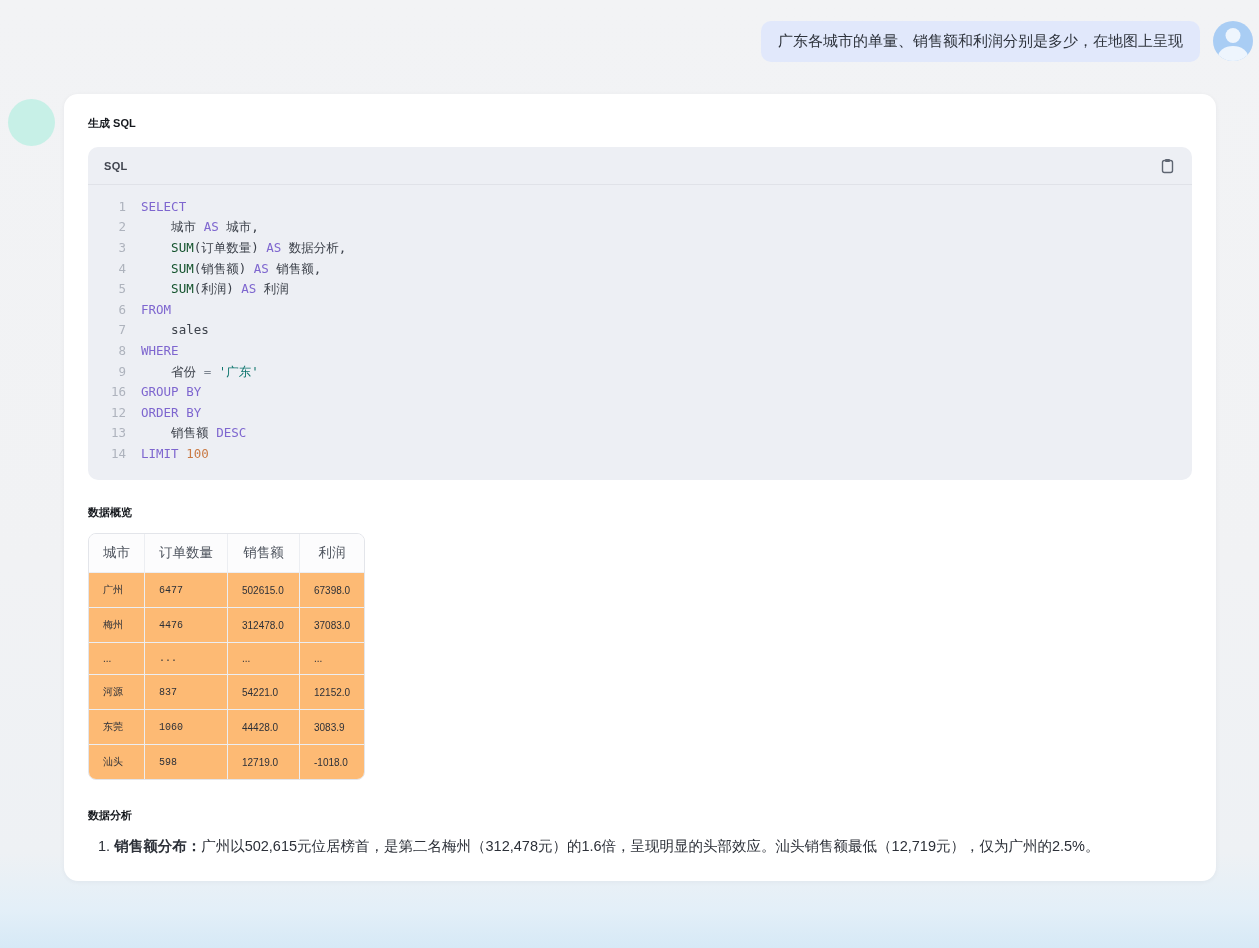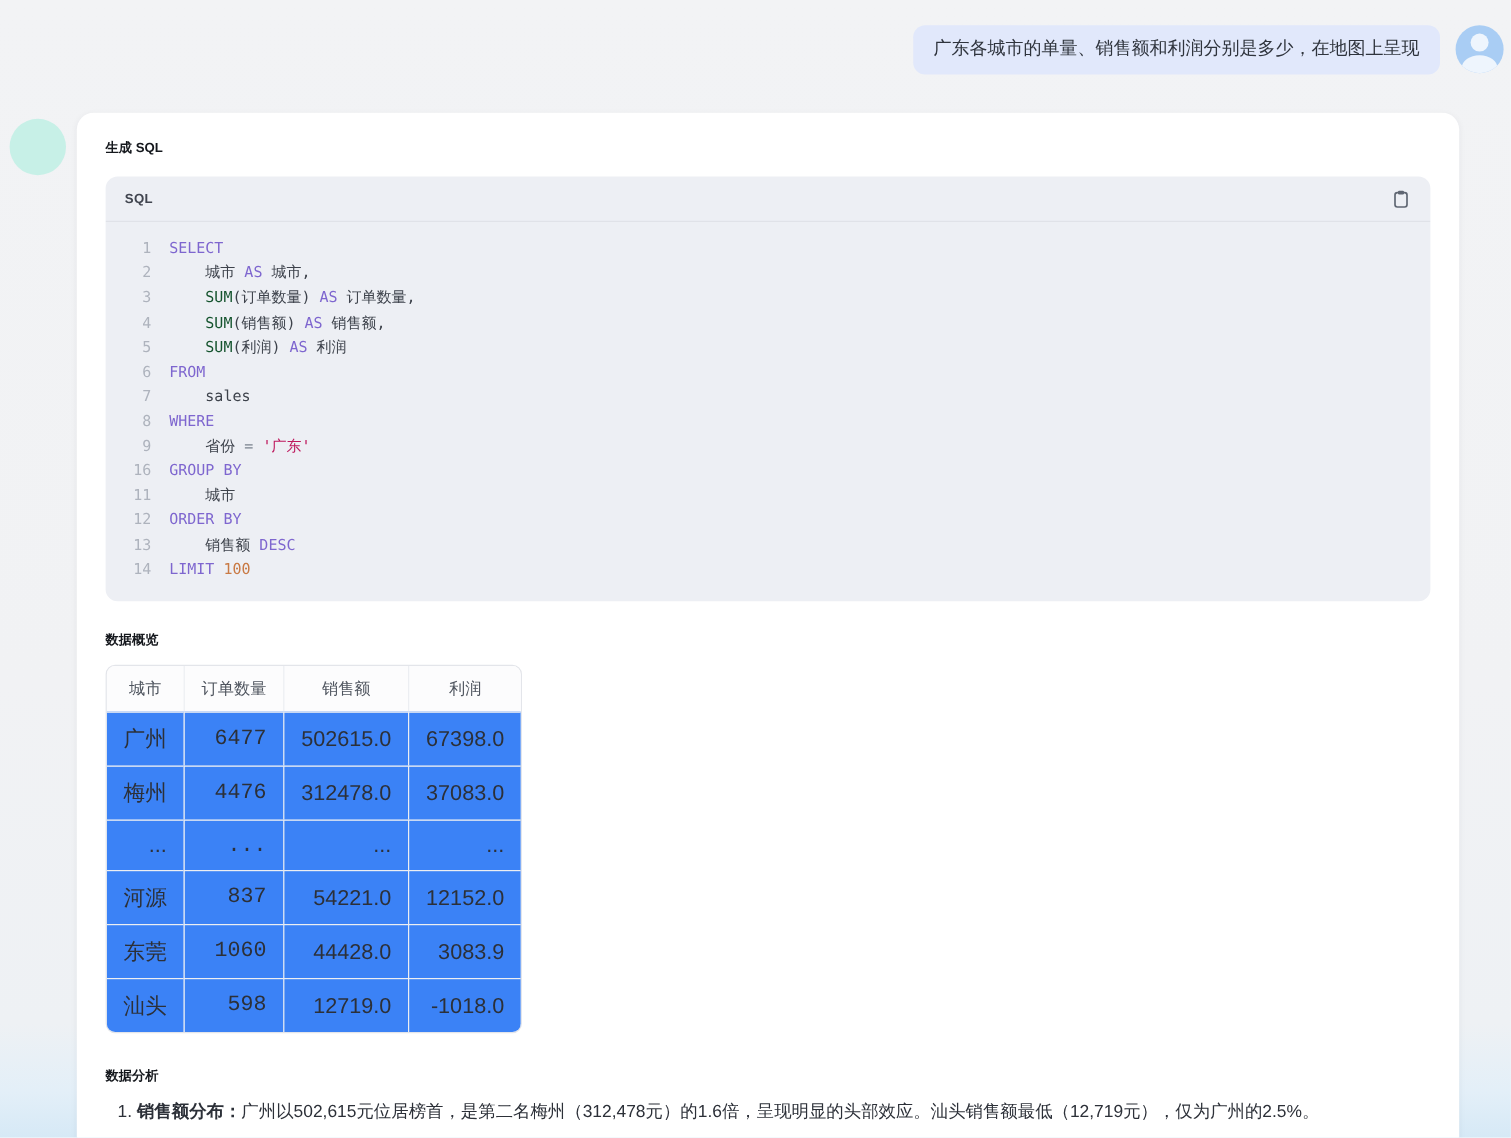--- a/index.html
+++ b/index.html
@@ -42,34 +42,34 @@
     padding:10px 16px 9px 16px; border-bottom:1px solid #e0e2e8;
   }
   .sql-lang { font-size:11px; font-weight:bold; color:#41454f; letter-spacing:0.3px; }
   .copy-btn { background:none; border:none; cursor:pointer; display:flex; padding:1px; }
   .sql-code { padding:12px 16px 16px 12px; font-family:"DejaVu Sans Mono","Liberation Mono",monospace; font-size:12.5px; }
   .code-line { display:flex; line-height:20.6px; white-space:pre; }
   .line-num { width:26px; text-align:right; color:#aeb3bd; flex:0 0 auto; margin-right:15px; user-select:none; }
   .tok-plain { color:#3d424b; }
   .tok-kw   { color:#7e66cf; }
   .tok-fn   { color:#14532d; }
-  .tok-str  { color:#be185d; }
+  .tok-str  { color:#0f766e; }
   .tok-num  { color:#c97a45; }
   .tok-op   { color:#7d8590; }
 
   
   .table-section-title { margin-top:25px; }
   .data-table { margin-top:13px; border-collapse:separate; border-spacing:0; border:1px solid #e3e5ea; border-radius:8px; overflow:hidden; }
   .data-table th {
     font-size:13.5px; font-weight:normal; color:#4e545e; text-align:center;
     padding:10px 14px; background:#fcfcfd;
   }
   .data-table td {
-    font-size:18px; color:#2c3038; text-align:right;
-    padding:10px 14px; border-top:1px solid #eceef2; background:#3b82f6;
+    font-size:10px; color:#2c3038; text-align:left;
+    padding:10px 14px; border-top:1px solid #eceef2; background:#fdba74;
   }
   .data-table th + th, .data-table td + td { border-left:1px solid #eceef2; }
   .col-city { min-width:34px; }
   .col-orders { min-width:60px;font-family:Liberation Mono, monospace; }
   .col-sales { min-width:72px; }
   .col-profit { min-width:54px; }
 
   
   .analysis-title { margin-top:28px; }
   .analysis-list { margin-top:9px; list-style:none; }
@@ -107,29 +107,28 @@
               <svg width="15" height="16" viewBox="0 0 15 16" fill="none">
                 <rect x="2.5" y="2.5" width="10" height="12" rx="2" stroke="#5f6672" stroke-width="1.4"></rect>
                 <rect x="5" y="1" width="5" height="3" rx="1" fill="#5f6672"></rect>
               </svg>
             </span>
           </button>
         </div>
         <div class="sql-code">
             <div class="code-line"><span class="line-num">1</span><span class="line-content"><span class="tok-kw">SELECT</span></span></div>
             <div class="code-line"><span class="line-num">2</span><span class="line-content"><span class="tok-plain">    城市 </span><span class="tok-kw">AS</span><span class="tok-plain"> 城市,</span></span></div>
-            <div class="code-line"><span class="line-num">3</span><span class="line-content"><span class="tok-plain">    </span><span class="tok-fn">SUM</span><span class="tok-plain">(订单数量) </span><span class="tok-kw">AS</span><span class="tok-plain"> 订单数量,</span></span></div>
+            <div class="code-line"><span class="line-num">3</span><span class="line-content"><span class="tok-plain">    </span><span class="tok-fn">SUM</span><span class="tok-plain">(订单数量) </span><span class="tok-kw">AS</span><span class="tok-plain"> 数据分析,</span></span></div>
             <div class="code-line"><span class="line-num">4</span><span class="line-content"><span class="tok-plain">    </span><span class="tok-fn">SUM</span><span class="tok-plain">(销售额) </span><span class="tok-kw">AS</span><span class="tok-plain"> 销售额,</span></span></div>
             <div class="code-line"><span class="line-num">5</span><span class="line-content"><span class="tok-plain">    </span><span class="tok-fn">SUM</span><span class="tok-plain">(利润) </span><span class="tok-kw">AS</span><span class="tok-plain"> 利润</span></span></div>
             <div class="code-line"><span class="line-num">6</span><span class="line-content"><span class="tok-kw">FROM</span></span></div>
             <div class="code-line"><span class="line-num">7</span><span class="line-content"><span class="tok-plain">    sales</span></span></div>
             <div class="code-line"><span class="line-num">8</span><span class="line-content"><span class="tok-kw">WHERE</span></span></div>
             <div class="code-line"><span class="line-num">9</span><span class="line-content"><span class="tok-plain">    省份 </span><span class="tok-op">=</span><span class="tok-plain"> </span><span class="tok-str">'广东'</span></span></div>
             <div class="code-line"><span class="line-num">16</span><span class="line-content"><span class="tok-kw">GROUP BY</span></span></div>
-            <div class="code-line"><span class="line-num">11</span><span class="line-content"><span class="tok-plain">    城市</span></span></div>
             <div class="code-line"><span class="line-num">12</span><span class="line-content"><span class="tok-kw">ORDER BY</span></span></div>
             <div class="code-line"><span class="line-num">13</span><span class="line-content"><span class="tok-plain">    销售额 </span><span class="tok-kw">DESC</span></span></div>
             <div class="code-line"><span class="line-num">14</span><span class="line-content"><span class="tok-kw">LIMIT</span><span class="tok-plain"> </span><span class="tok-num">100</span></span></div>
           </div>
       </div>
 
       <div class="section-title table-section-title">数据概览</div>
 
       <table class="data-table">
         <thead>

